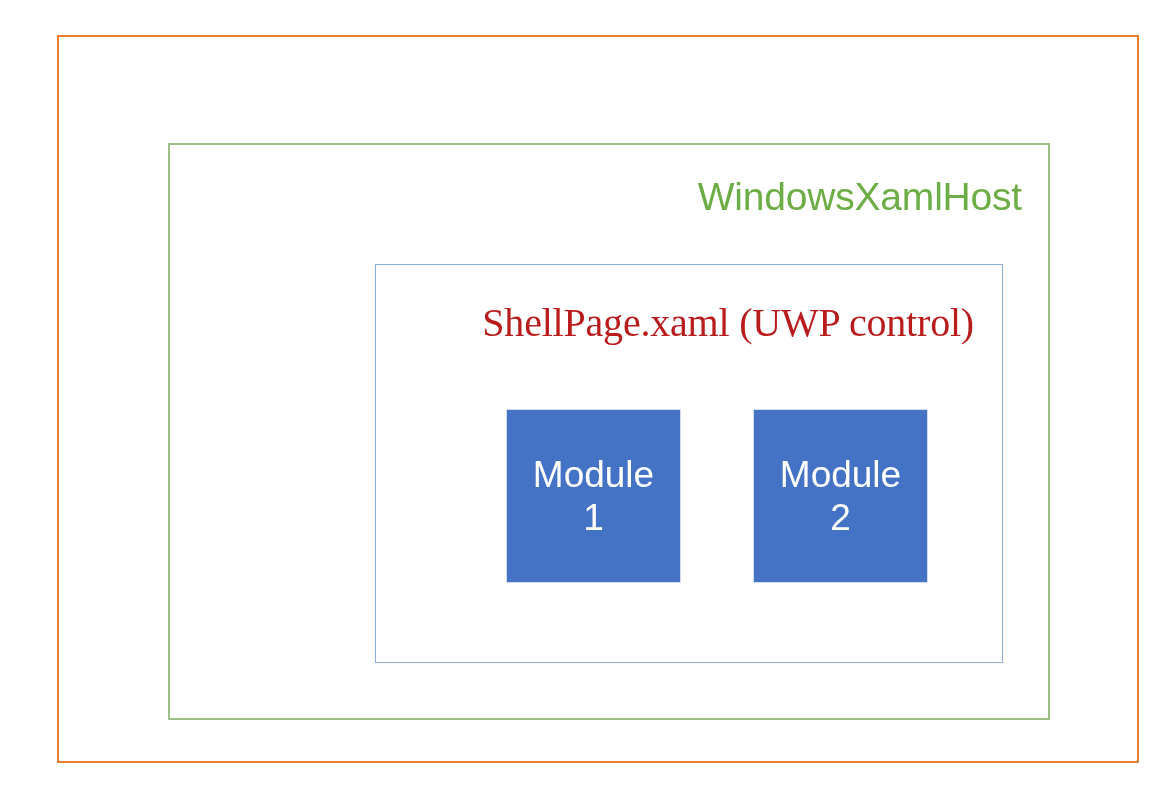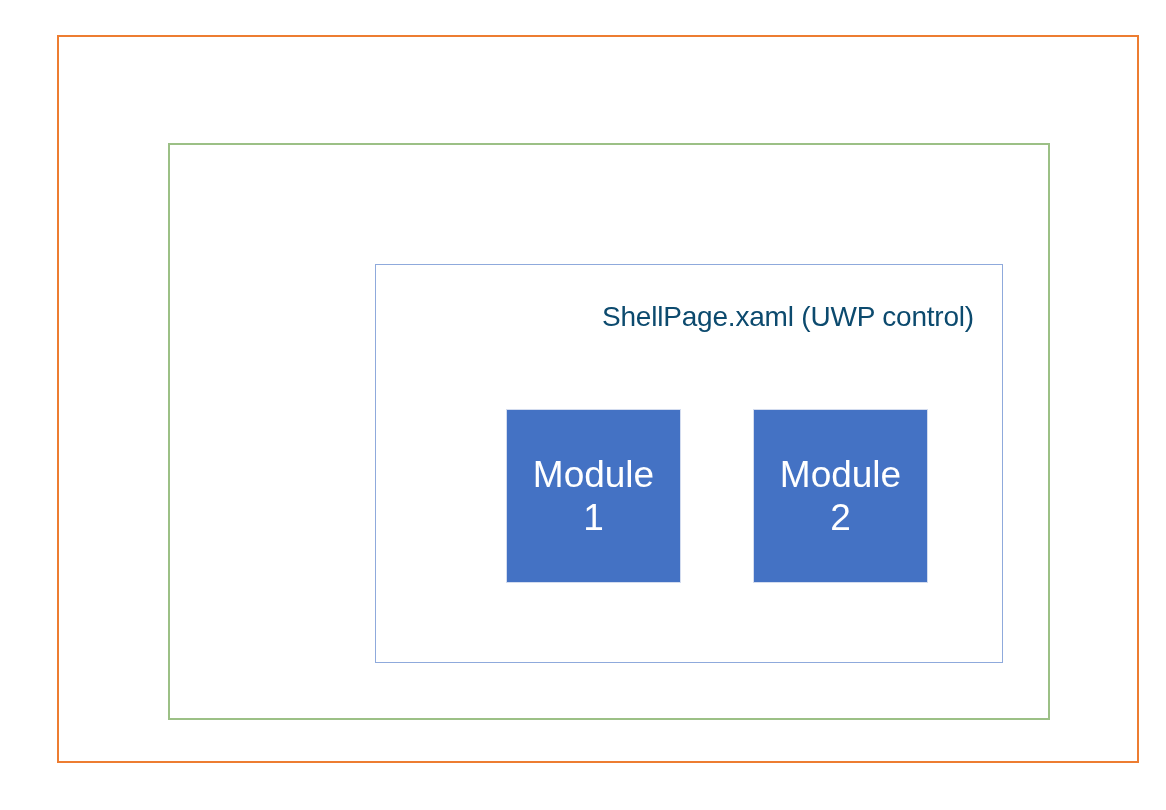--- a/index.html
+++ b/index.html
@@ -75,22 +75,23 @@
     left: 371px;
     top: 260px;
     width: 628px;
     height: 399px;
     border: 1.5px solid #8FAADC;
   }
 
   .label-shellpage {
     top: 38px;
     right: 28px;
-    font-size: 28px;
-    color: #0c4a6e;
+    font-size: 40px;
+    color: #b91c1c;
+    font-family: Liberation Serif, serif;
   }
 
   
   .module-row {
     position: absolute;
     left: 0;
     top: 0;
     width: 100%;
     height: 100%;
     pointer-events: none;
@@ -126,20 +127,21 @@
 </head>
 <body>
 
 <div class="diagram-canvas">
 
   <div class="nest-box box-mainwindow">
 
 
     <div class="nest-box box-xamlhost" style="left:109px; top:106px;">
 
+      <div class="nest-label label-xamlhost">WindowsXamlHost</div>
 
       <div class="nest-box box-shellpage" style="left:205px; top:119px;">
 
         <div class="nest-label label-shellpage">ShellPage.xaml (UWP control)</div>
 
         <div class="module-row">
 
           <div class="module-box module-1">
             <span class="module-name">Module</span>
             <span class="module-number">1</span>

